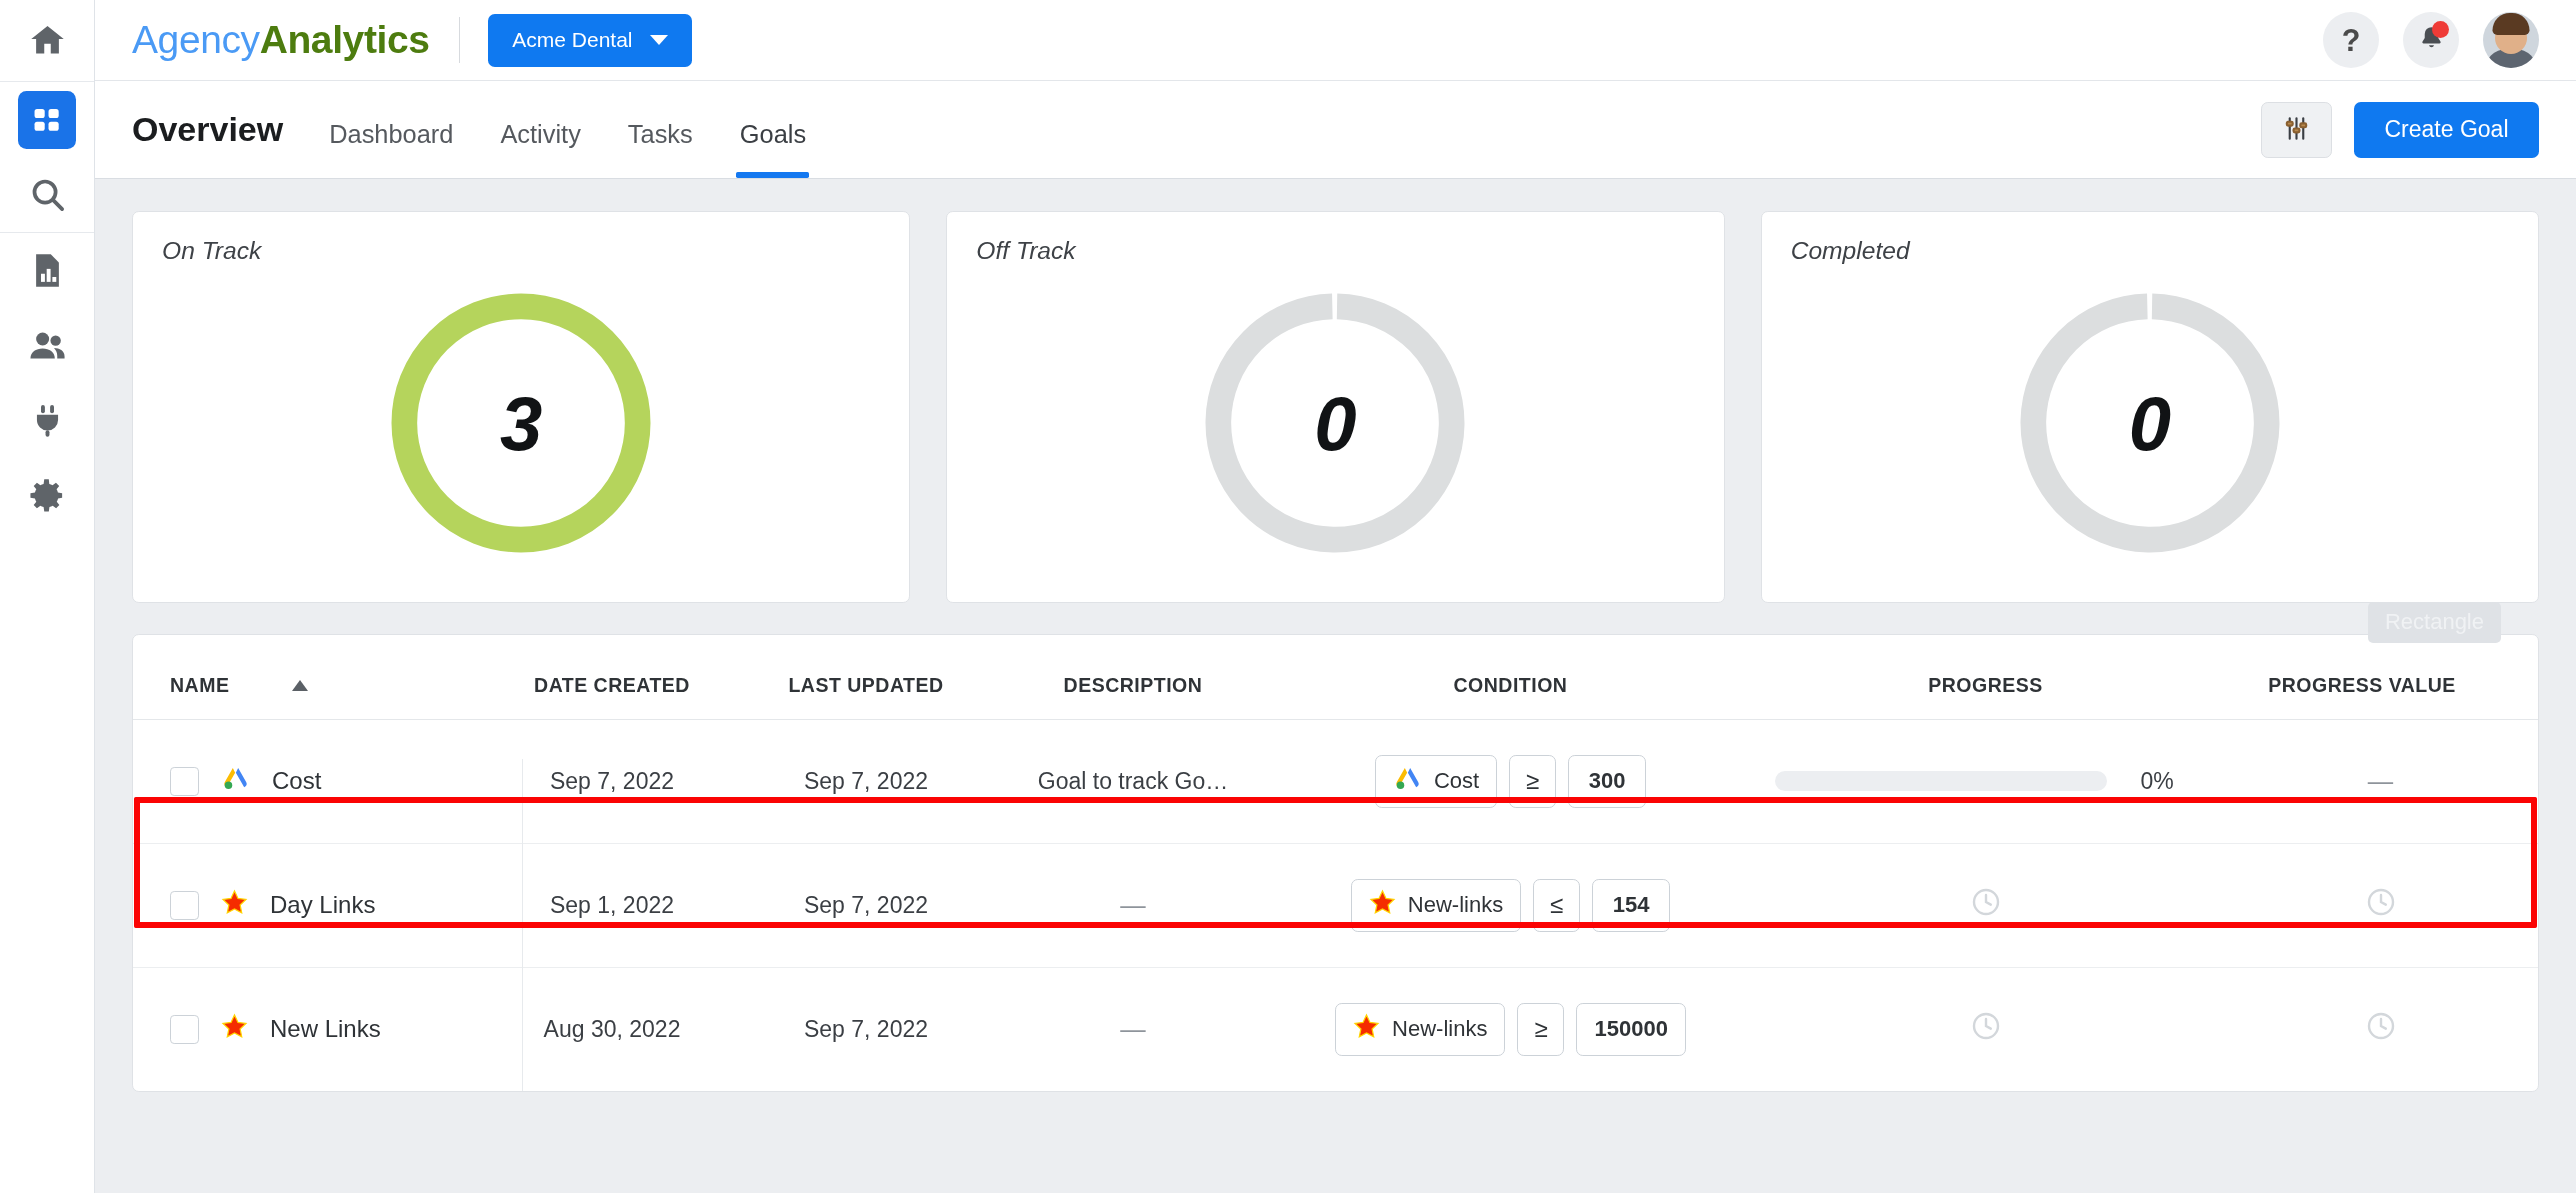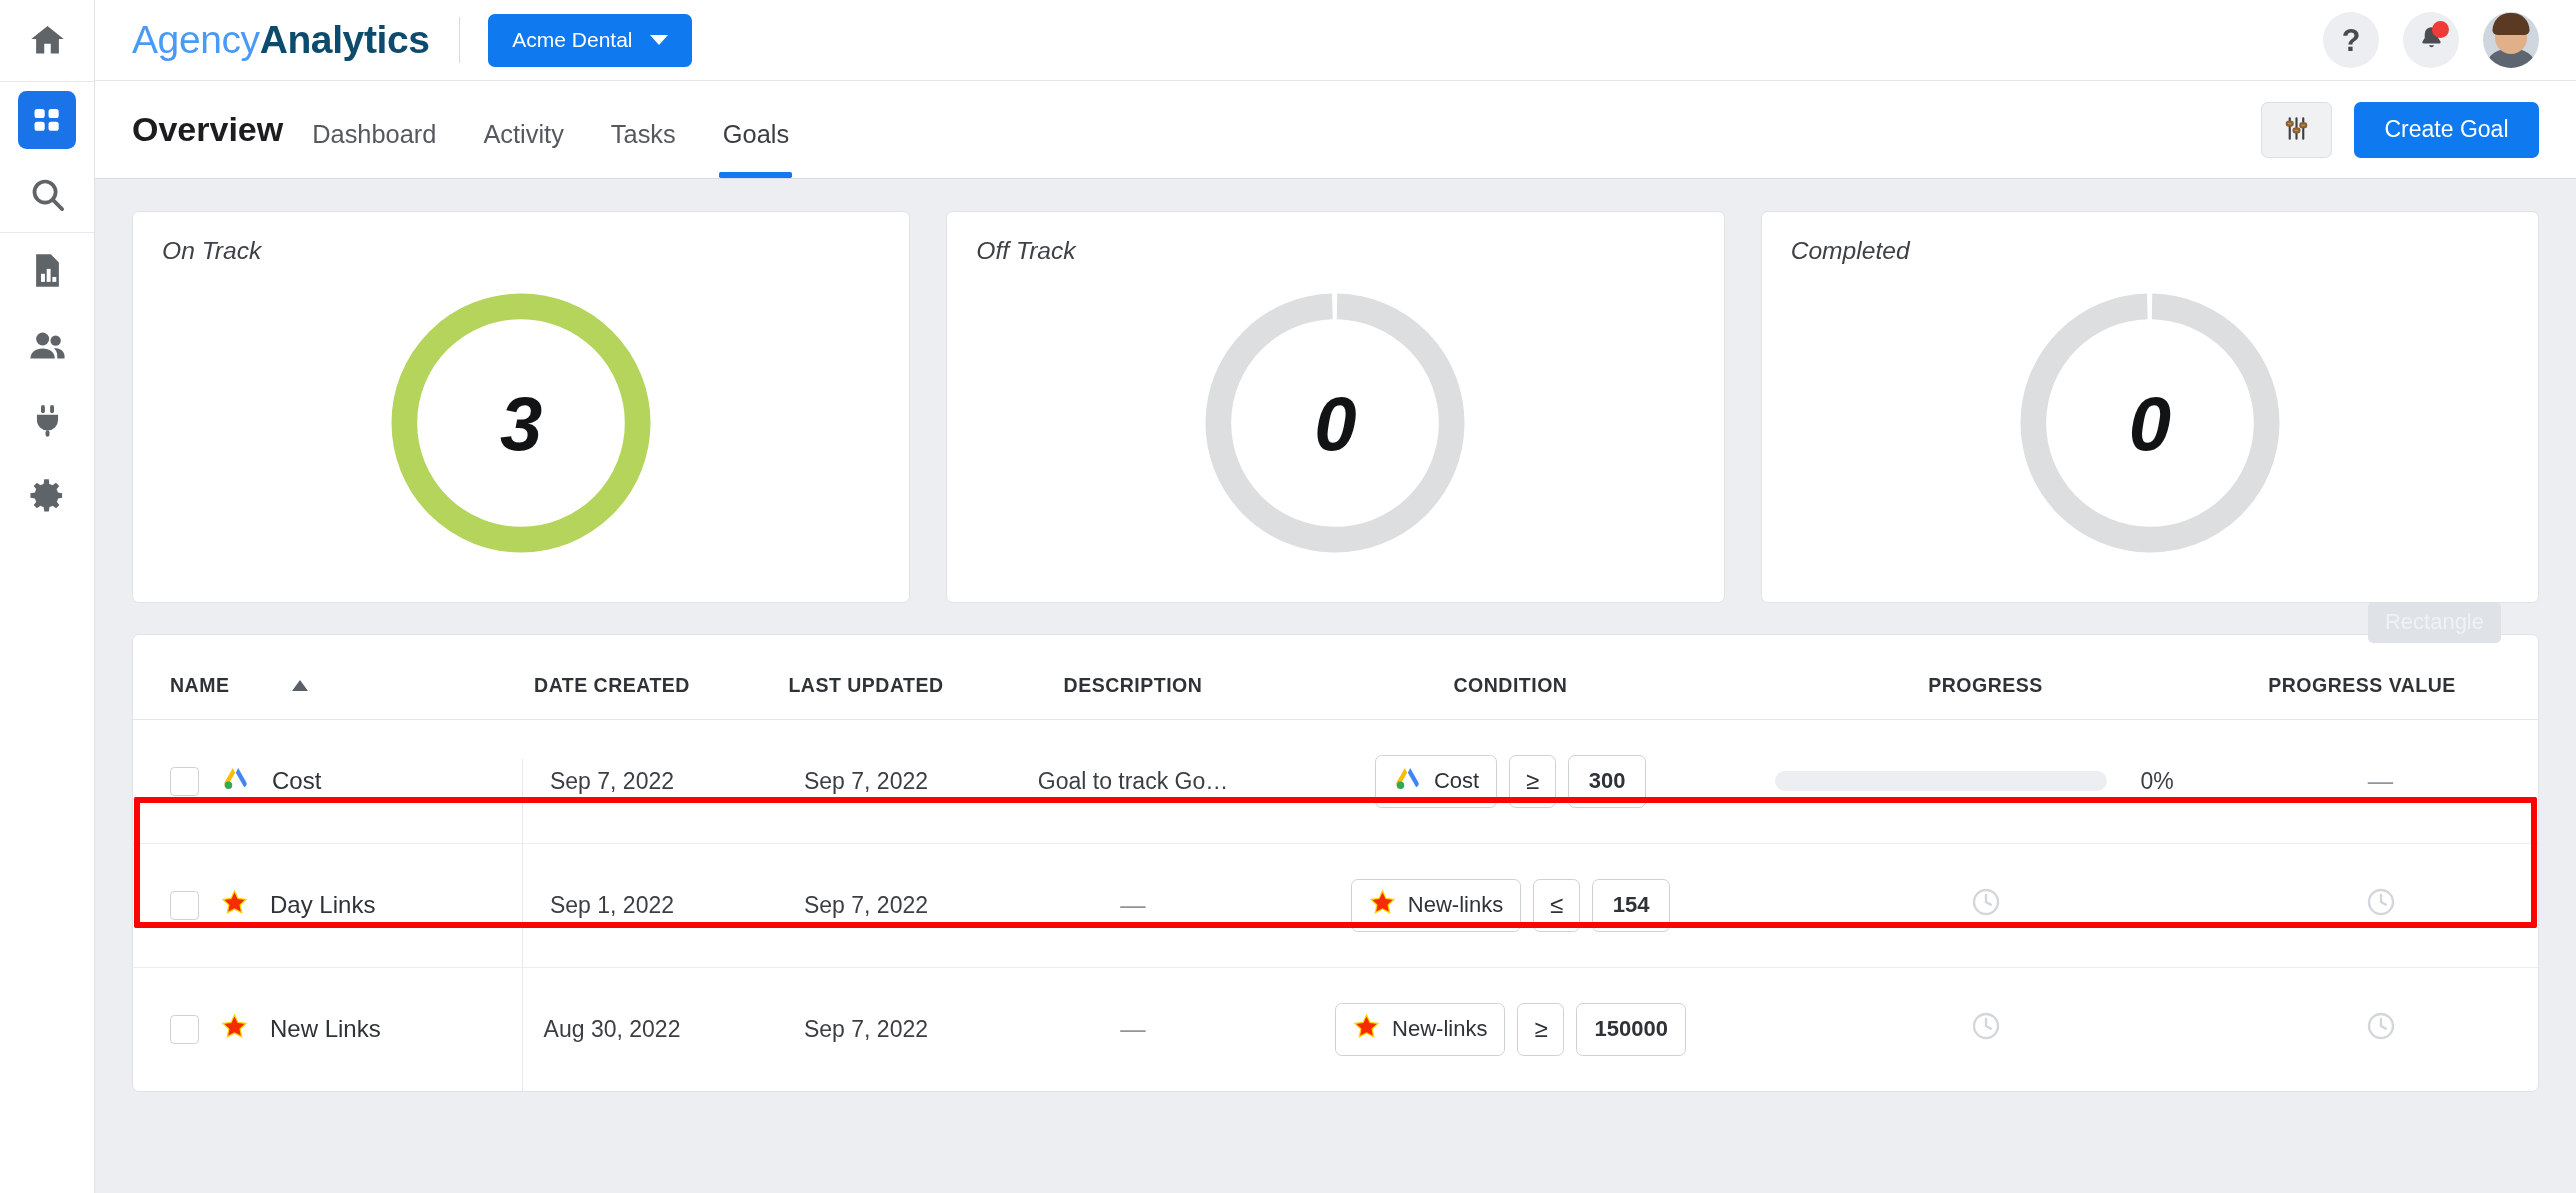--- a/index.html
+++ b/index.html
@@ -39,21 +39,21 @@
   
   .topbar {
     height: 81px; min-height: 81px;
     background: #fff;
     border-bottom: 0.8px solid #e3e6ea;
     display: flex; align-items: center;
     padding: 0 37px 0 37px;
   }
   .logo { font-size: 39px; letter-spacing: -0.4px; white-space: nowrap; }
   .logo .a1 { color: #4a9af5; font-weight: 400; }
-  .logo .a2 { color: #0c4a6e; font-weight: 700; }
+  .logo .a2 { color: #4d7c0f; font-weight: 700; }
   .vdiv { width: 0.8px; height: 46px; background: #d7dade; margin: 0 29px; }
   .acct-btn {
     background: #0f79f0; color: #fff;
     border: none; border-radius: 6.8px;
     height: 53px; padding: 0 24px;
     font-size: 21px; font-family: "Liberation Sans", sans-serif;
     display: flex; align-items: center; gap: 17px; cursor: pointer;
   }
   .caret { width: 0; height: 0; border-left: 9.3px solid transparent; border-right: 9.3px solid transparent; border-top: 10.2px solid #fff; }
   .spacer { flex: 1; }
@@ -81,21 +81,21 @@
   .navbar {
     height: 98px; min-height: 98px;
     background: #fff;
     border-bottom: 0.8px solid #d9dde2;
     display: flex; align-items: flex-end;
     padding: 0 37px;
   }
   .nav-inner { display: flex; align-items: flex-end; height: 100%; flex: 1; }
   .page-title {
     font-size: 34px; font-weight: 700; color: #1b1d1f;
-    padding-bottom: 29px; margin-right: 29px; white-space: nowrap;
+    padding-bottom: 29px; margin-right: 46px; white-space: nowrap;
   }
   .tab {
     font-size: 25.4px; color: #55595e;
     padding: 0 0 29px 0; margin-right: 47px;
     cursor: pointer; position: relative; white-space: nowrap;
   }
   .tab.active { color: #3b3f44; }
   .tab.active::after {
     content: ""; position: absolute;
     left: -3.4px; right: -3.4px; bottom: 0; height: 6px;

